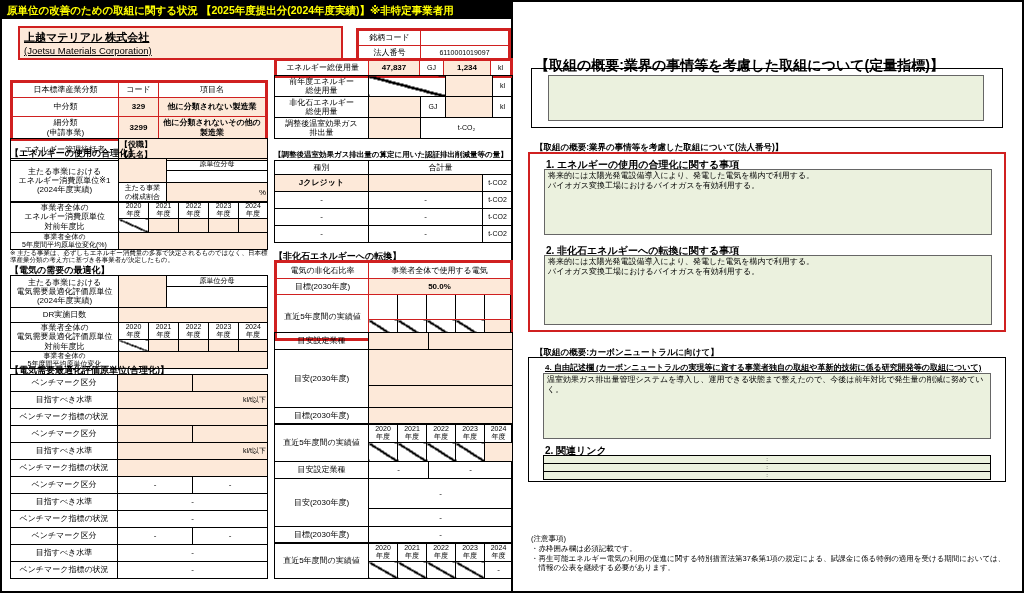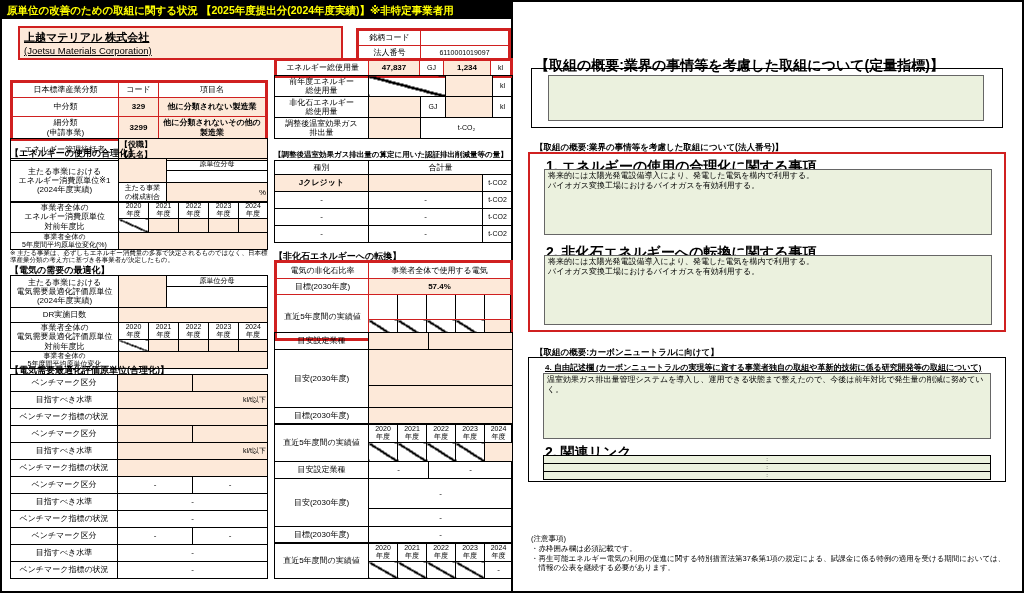--- a/index.html
+++ b/index.html
@@ -39,21 +39,21 @@
   .redtxt { color:#ff0000; }
 
   .company-box {
     left:16px; top:24px; width:325px; height:34px; background:#fde9d9;
     border:2px solid #d02020; box-sizing:border-box; padding:2px 4px;
   }
   .company-jp { font-size:11px; font-weight:bold; text-decoration:underline; }
   .company-en { font-size:9.5px; text-decoration:underline; }
 
   .green-box { background:#ebf1de; border:1px solid #666; box-sizing:border-box; }
-  .item-title { font-size:14px; font-weight:bold; text-decoration:underline; white-space:nowrap; }
+  .item-title { font-size:10px; font-weight:bold; text-decoration:underline; white-space:nowrap; }
   .green-text { font-size:8px; line-height:1.3; padding:1px 3px; }
   .outer-box { border:1px solid #000; box-sizing:border-box; }
   .red-box { border:2px solid #d02020; box-sizing:border-box; }
   .note { font-size:7.5px; line-height:1.3; }
   .links-table { width:448px; }
   .links-table td { background:#ebf1de; height:8px; font-size:6px; border-color:#000; padding:0; }
 </style>
 </head>
 <body>
 
@@ -419,21 +419,21 @@
           <col style="width:29px;">
           <col style="width:26px;">
         </colgroup>
       <tbody>
           <tr style="height:16px;">
         <td>電気の非化石比率</td>
         <td colspan="5">事業者全体で使用する電気</td>
       </tr>
       <tr style="height:16px;">
         <td>目標(2030年度)</td>
-        <td colspan="5" class="fill b">57.4%</td>
+        <td colspan="5" class="fill b">50.0%</td>
       </tr>
       <tr style="height:19px;">
         <td rowspan="2">直近5年度間の実績値</td>
         <td class="pre small bk-side">2020
 年度</td>
         <td class="pre small bk-side">2021
 年度</td>
         <td class="pre small bk-side">2022
 年度</td>
         <td class="pre small bk-side">2023

